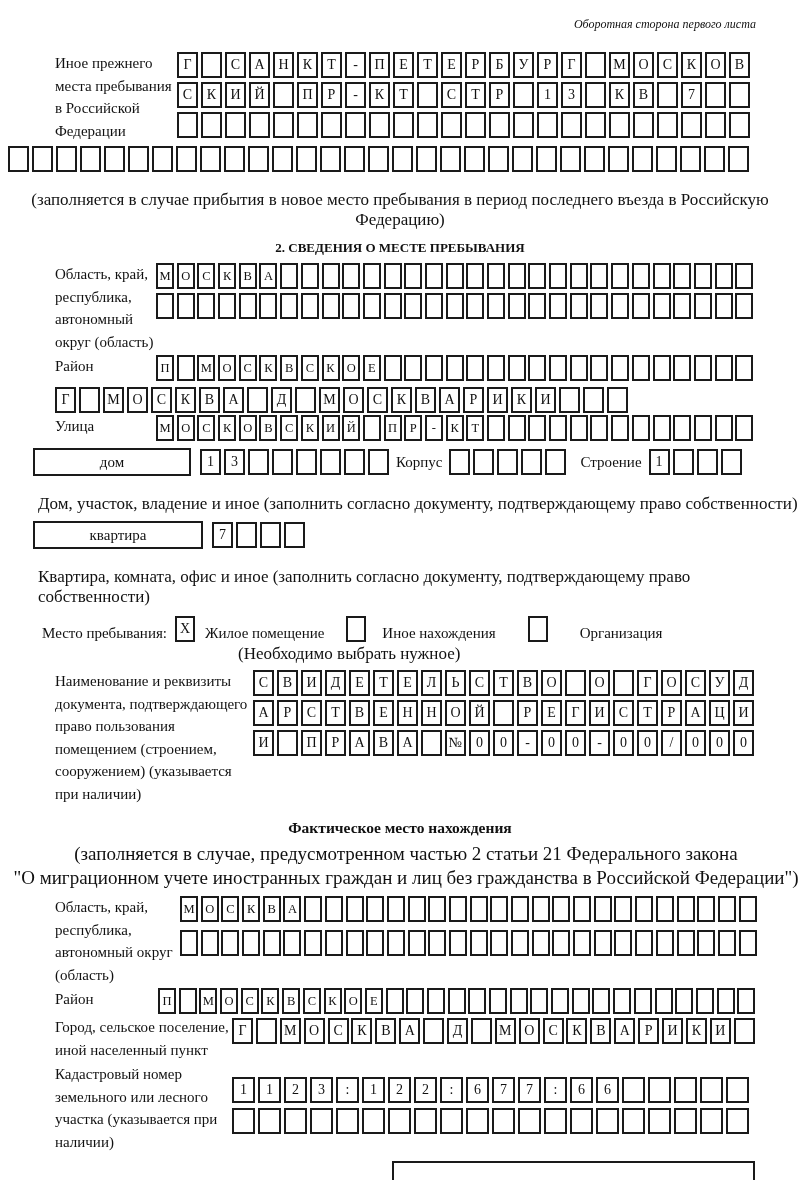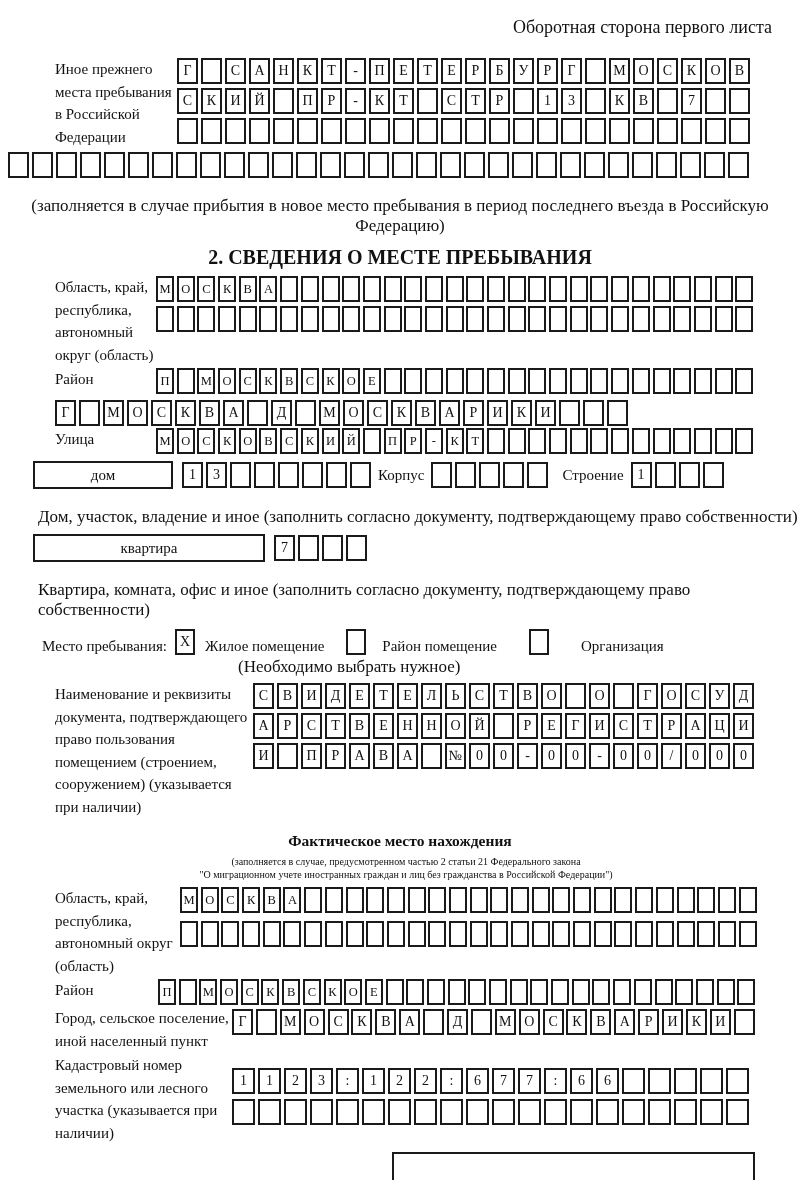--- a/index.html
+++ b/index.html
@@ -1,18 +1,18 @@
 <!DOCTYPE html>
 <html><head>
 <meta charset="utf-8">
 <style>
   html,body{margin:0;padding:0;background:#fff;}
   body{width:800px;height:1180px;overflow:hidden;color:#111;
        font-family:"Liberation Serif","DejaVu Serif",serif;}
-  .header-note{padding-top:17px;padding-right:28px;text-align:right;font-size:18px;}
+  .header-note{padding-top:17px;padding-right:44px;text-align:right;font-size:12px;font-style:italic;}
   .lbl{font-size:15px;line-height:1.5;}
   .field{display:flex;margin-left:55px;align-items:flex-start;}
   .rows{display:flex;flex-direction:column;gap:4px;}
   .boxrow{display:flex;gap:var(--g,3px);}
   .cb{box-sizing:border-box;flex:0 0 var(--bw,21px);width:var(--bw,21px);height:26px;
       border:2px solid #1a1a1a;display:flex;align-items:center;justify-content:center;
       font-size:14px;background:#fff;}
   .r18{--bw:18px;--g:2.7px;}
   .r18 .cb{font-size:12.5px;}
   .r21{--bw:21px;--g:3px;}
@@ -22,31 +22,31 @@
   .w101{width:101px;flex:0 0 101px;}
   .w129{width:129px;flex:0 0 129px;}
   .w198{width:198px;flex:0 0 198px;}
   .w125{width:125px;flex:0 0 125px;}
   .w103{width:103px;flex:0 0 103px;}
   .w177{width:177px;flex:0 0 177px;}
   .fullrow{margin-left:8px;margin-top:4px;}
   .caption{font-size:17px;margin-top:18px;}
   .caption.center{text-align:center;}
   .caption.indent{margin-left:38px;}
-  .sec-title{text-align:center;font-weight:bold;font-size:20px;margin-top:10px;margin-bottom:7px;}
+  .sec-title{text-align:center;font-weight:bold;font-size:13px;margin-top:10px;margin-bottom:7px;}
   .widebox{box-sizing:border-box;border:2px solid #1a1a1a;height:28px;display:flex;
            align-items:center;justify-content:center;font-size:15px;background:#fff;}
   .house-row{margin-left:33px;margin-top:7px;display:flex;align-items:center;}
   .inline-lbl{font-size:15px;margin:0 7px;white-space:nowrap;}
   .stay-row{margin-left:42px;margin-top:9px;display:flex;align-items:flex-end;font-size:15px;}
   .checkbox{box-sizing:border-box;width:20px;height:26px;border:2px solid #1a1a1a;
             display:flex;align-items:center;justify-content:center;font-size:14px;}
   .stay-note{margin-left:238px;margin-top:2px;font-size:17px;}
   .center-bold{text-align:center;font-weight:bold;font-size:15.5px;margin-top:14px;}
-  .center-cap{text-align:center;font-size:10px;margin-top:6px;padding-left:12px;}
+  .center-cap{text-align:center;font-size:19px;margin-top:6px;padding-left:12px;}
   .stamp-box{box-sizing:border-box;margin-left:392px;margin-top:8px;width:363px;height:174px;
              border:2px solid #1a1a1a;background:#fff;}
   .mt2{margin-top:2px;} .mt6{margin-top:6px;} .mt7{margin-top:7px;}
 </style>
 </head>
 <body>
 
 <div>
 
   <div class="header-note">Оборотная сторона первого листа</div>
@@ -332,21 +332,21 @@
         <span class="cb"></span>
         <span class="cb"></span>
         <span class="cb"></span>
         <span class="cb"></span>
         <span class="cb"></span>
         <span class="cb"></span>
       </div>
   </div>
 
   <div class="house-row">
-    <div class="widebox" style="width:140px">дом</div>
+    <div class="widebox" style="width:158px">дом</div>
     <div class="boxrow r21" style="margin-left:9px">
         <span class="cb">1</span>
         <span class="cb">3</span>
         <span class="cb"></span>
         <span class="cb"></span>
         <span class="cb"></span>
         <span class="cb"></span>
         <span class="cb"></span>
         <span class="cb"></span>
       </div>
@@ -362,36 +362,36 @@
     <div class="boxrow r21">
         <span class="cb">1</span>
         <span class="cb"></span>
         <span class="cb"></span>
         <span class="cb"></span>
       </div>
   </div>
   <div class="caption indent">Дом, участок, владение и иное (заполнить согласно документу, подтверждающему право собственности)</div>
 
   <div class="house-row">
-    <div class="widebox" style="width:232px">квартира</div>
+    <div class="widebox" style="width:170px">квартира</div>
     <div class="boxrow r21" style="margin-left:9px">
         <span class="cb">7</span>
         <span class="cb"></span>
         <span class="cb"></span>
         <span class="cb"></span>
       </div>
   </div>
   <div class="caption indent">Квартира, комната, офис и иное (заполнить согласно документу, подтверждающему право собственности)</div>
 
   <div class="stay-row">
     <span>Место пребывания:</span>
     <span class="checkbox" style="margin-left:8px">X</span>
     <span style="margin-left:10px">Жилое помещение</span>
     <span class="checkbox" style="margin-left:22px"></span>
-    <span style="margin-left:16px">Район помещение</span>
+    <span style="margin-left:16px">Иное нахождения</span>
     <span class="checkbox" style="margin-left:32px"></span>
     <span style="margin-left:32px">Организация</span>
   </div>
   <div class="stay-note">(Необходимо выбрать нужное)</div>
 
   <div class="field mt6">
     <div class="lbl w198">Наименование и реквизиты документа, подтверждающего право пользования помещением (строением, сооружением) (указывается при наличии)</div>
     <div class="rows">
       <div class="boxrow r21">
           <span class="cb">С</span>

